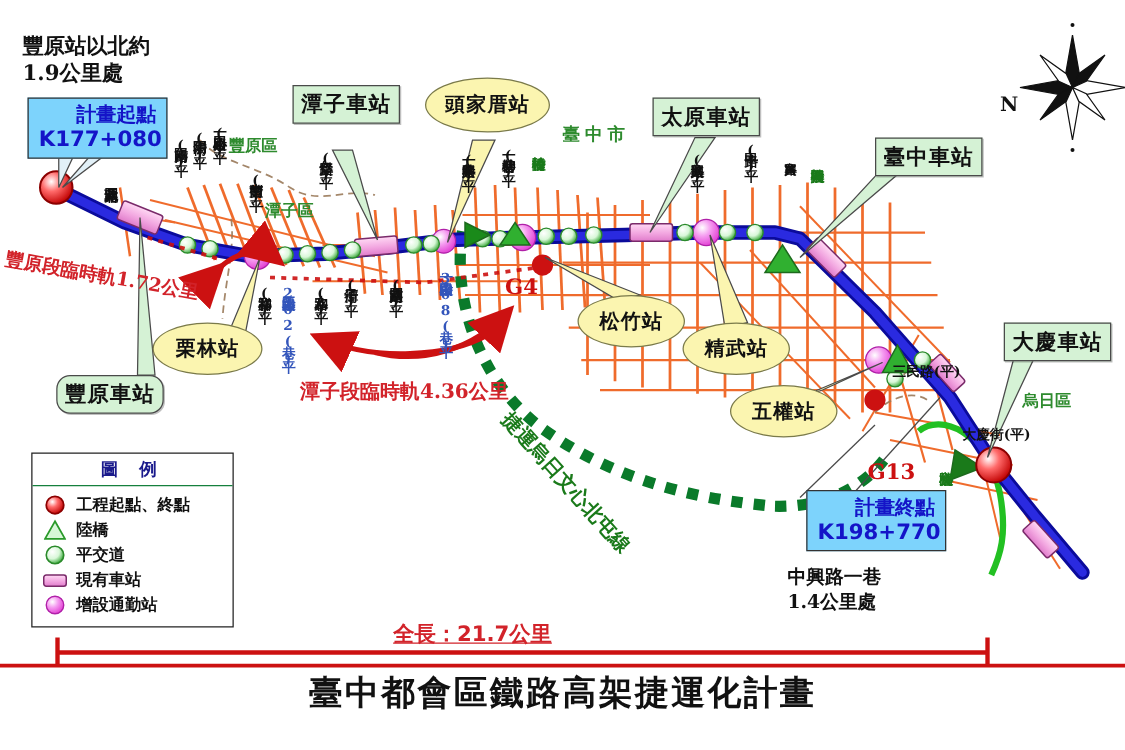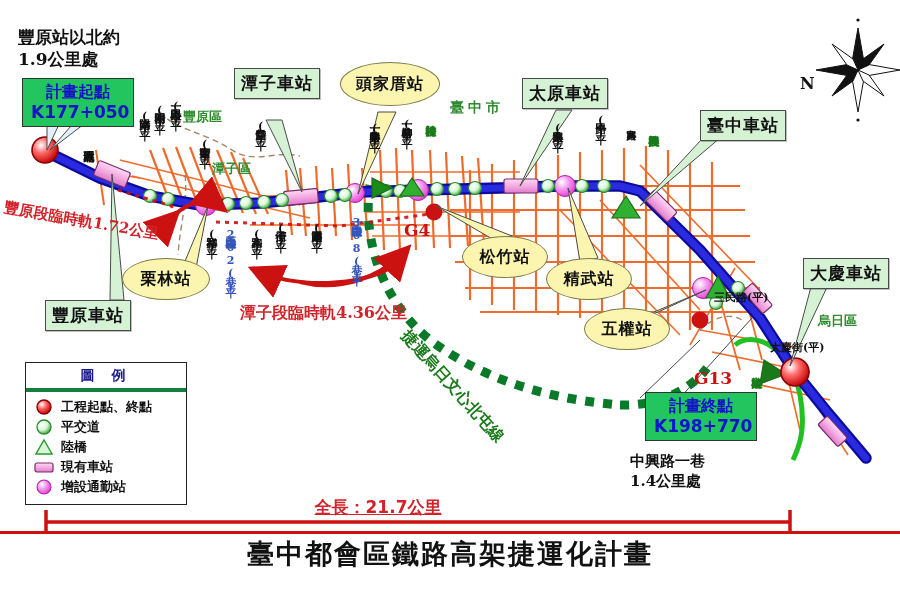--- a/index.html
+++ b/index.html
@@ -19,22 +19,22 @@
   
   .callout-ell{
     position:absolute;background:#fbf5b0;border:1px solid #7a7a4a;
     border-radius:50%;color:#111;font-weight:bold;letter-spacing:1px;
     display:flex;align-items:center;justify-content:center;
     white-space:nowrap;
     font-family:"DejaVu Serif","Liberation Serif",serif;
   }
   
   .infobox{
-    position:absolute;background:#22c55e;border:1px solid #333;
-    color:#1414c8;font-weight:bold;text-align:center;line-height:1.25;
+    position:absolute;background:#7dd3fc;border:1px solid #333;
+    color:#1414c8;font-weight:bold;text-align:right;line-height:1.25;
     padding:3px 8px;white-space:nowrap;
     font-family:"DejaVu Serif","Liberation Serif",serif;
   }
   .infobox .l2{font-family:"DejaVu Sans","Liberation Sans",sans-serif;font-size:17px;}
 
   .plain-note{
     position:absolute;color:#111;font-weight:bold;line-height:1.3;white-space:nowrap;
     font-family:"DejaVu Serif","Liberation Serif",serif;
   }
   .red-note{position:absolute;color:#d2232a;font-weight:bold;white-space:nowrap;
@@ -51,21 +51,21 @@
   .vtext.green{color:#1a7a1a;}
   .vtext.blue{color:#3355bb;}
   .htext{position:absolute;white-space:nowrap;font-weight:bold;color:#111;
     font-family:"DejaVu Serif","Liberation Serif",serif;}
   .htext.green{color:#2e8b2e;}
 
   
   #legend{position:absolute;left:25px;top:362px;width:160px;background:#fff;
     border:1px solid #222;font-family:"DejaVu Serif","Liberation Serif",serif;}
   #legend .lg-title{text-align:center;font-weight:bold;color:#1a1a8c;font-size:14px;
-    padding:4px 0 3px;border-bottom:4px solid #15803d;letter-spacing:6px;}
+    padding:4px 0 3px;border-bottom:1px solid #15803d;letter-spacing:6px;}
   #legend ul{list-style:none;margin:0;padding:4px 6px 6px 8px;}
   #legend li{display:flex;align-items:center;gap:7px;margin:2px 0;font-size:13px;
     font-weight:bold;color:#111;}
   .sym{width:20px;height:16px;flex:0 0 20px;display:flex;align-items:center;justify-content:center;}
   #len-label{position:absolute;left:0;top:496px;width:756px;text-align:center;
      color:#d2232a;font-weight:bold;font-size:17px;
      font-family:"DejaVu Sans","Liberation Sans",sans-serif;text-decoration:underline;}
   #title-rule{position:absolute;left:0;top:531px;width:900px;height:3px;background:#cc1111;}
   #maintitle{position:absolute;left:0;top:536px;width:900px;text-align:center;
      font-size:27px;font-weight:bold;color:#111;letter-spacing:2px;
@@ -300,33 +300,33 @@
       <line x1="790" y1="510" x2="790" y2="533"></line>
     </g>
   </svg>
 
   <div class="plain-note" style="left:18px;top:26px;font-size:17px;">
     <div>豐原站以北約</div>
     <div>1.9公里處</div>
   </div>
   <div class="infobox" style="left:22px;top:78px;width:94px;font-size:16px;">
     <div>計畫起點</div>
-    <div class="l2">K177+050</div>
+    <div class="l2">K177+080</div>
   </div>
 
   <div class="infobox" style="left:645px;top:392px;width:94px;font-size:16px;">
     <div>計畫終點</div>
     <div class="l2">K198+770</div>
   </div>
   <div class="plain-note" style="left:630px;top:452px;font-size:15px;">
     <div>中興路一巷</div>
     <div>1.4公里處</div>
   </div>
 
-  <div class="callout-box" style="left:45px;top:300px;font-size:17px;">豐原車站</div>
+  <div class="callout-box" style="left:45px;top:300px;font-size:17px;border-radius:11px;">豐原車站</div>
   <div class="callout-ell" style="left:122px;top:258px;width:86px;height:40px;font-size:16px;">栗林站</div>
   <div class="callout-box" style="left:234px;top:68px;font-size:17px;">潭子車站</div>
   <div class="callout-ell" style="left:340px;top:62px;width:98px;height:42px;font-size:16px;">頭家厝站</div>
   <div class="callout-ell" style="left:462px;top:236px;width:84px;height:40px;font-size:16px;">松竹站</div>
   <div class="callout-box" style="left:522px;top:78px;font-size:17px;">太原車站</div>
   <div class="callout-ell" style="left:546px;top:258px;width:84px;height:40px;font-size:16px;">精武站</div>
   <div class="callout-box" style="left:700px;top:110px;font-size:17px;">臺中車站</div>
   <div class="callout-ell" style="left:584px;top:308px;width:84px;height:40px;font-size:16px;">五權站</div>
   <div class="callout-box" style="left:803px;top:258px;font-size:17px;">大慶車站</div>
 
@@ -375,32 +375,32 @@
         <span class="sym">
           <svg width="18" height="18">
               <circle cx="9" cy="9" r="7" fill="url(#redDot)" stroke="#8b0000" stroke-width="1.4"></circle>
             </svg>
         </span>
         <span>工程起點、終點</span>
       </li>
       <li>
         <span class="sym">
           <svg width="18" height="18">
+              <polygon points="9,2 17,16 1,16" fill="#d8f7d8" stroke="#2a9a2a" stroke-width="1.4"></polygon>
+            </svg>
+        </span>
+        <span>陸橋</span>
+      </li>
+      <li>
+        <span class="sym">
+          <svg width="18" height="18">
               <circle cx="9" cy="9" r="7" fill="url(#grnDot)" stroke="#2a8a2a" stroke-width="1.3"></circle>
             </svg>
         </span>
         <span>平交道</span>
-      </li>
-      <li>
-        <span class="sym">
-          <svg width="18" height="18">
-              <polygon points="9,2 17,16 1,16" fill="#d8f7d8" stroke="#2a9a2a" stroke-width="1.4"></polygon>
-            </svg>
-        </span>
-        <span>陸橋</span>
       </li>
       <li>
         <span class="sym">
           <svg width="20" height="14">
               <rect x="1" y="3" width="18" height="9" rx="2" fill="url(#pinkBox)" stroke="#7a2a6a" stroke-width="1.2"></rect>
             </svg>
         </span>
         <span>現有車站</span>
       </li>
       <li>

